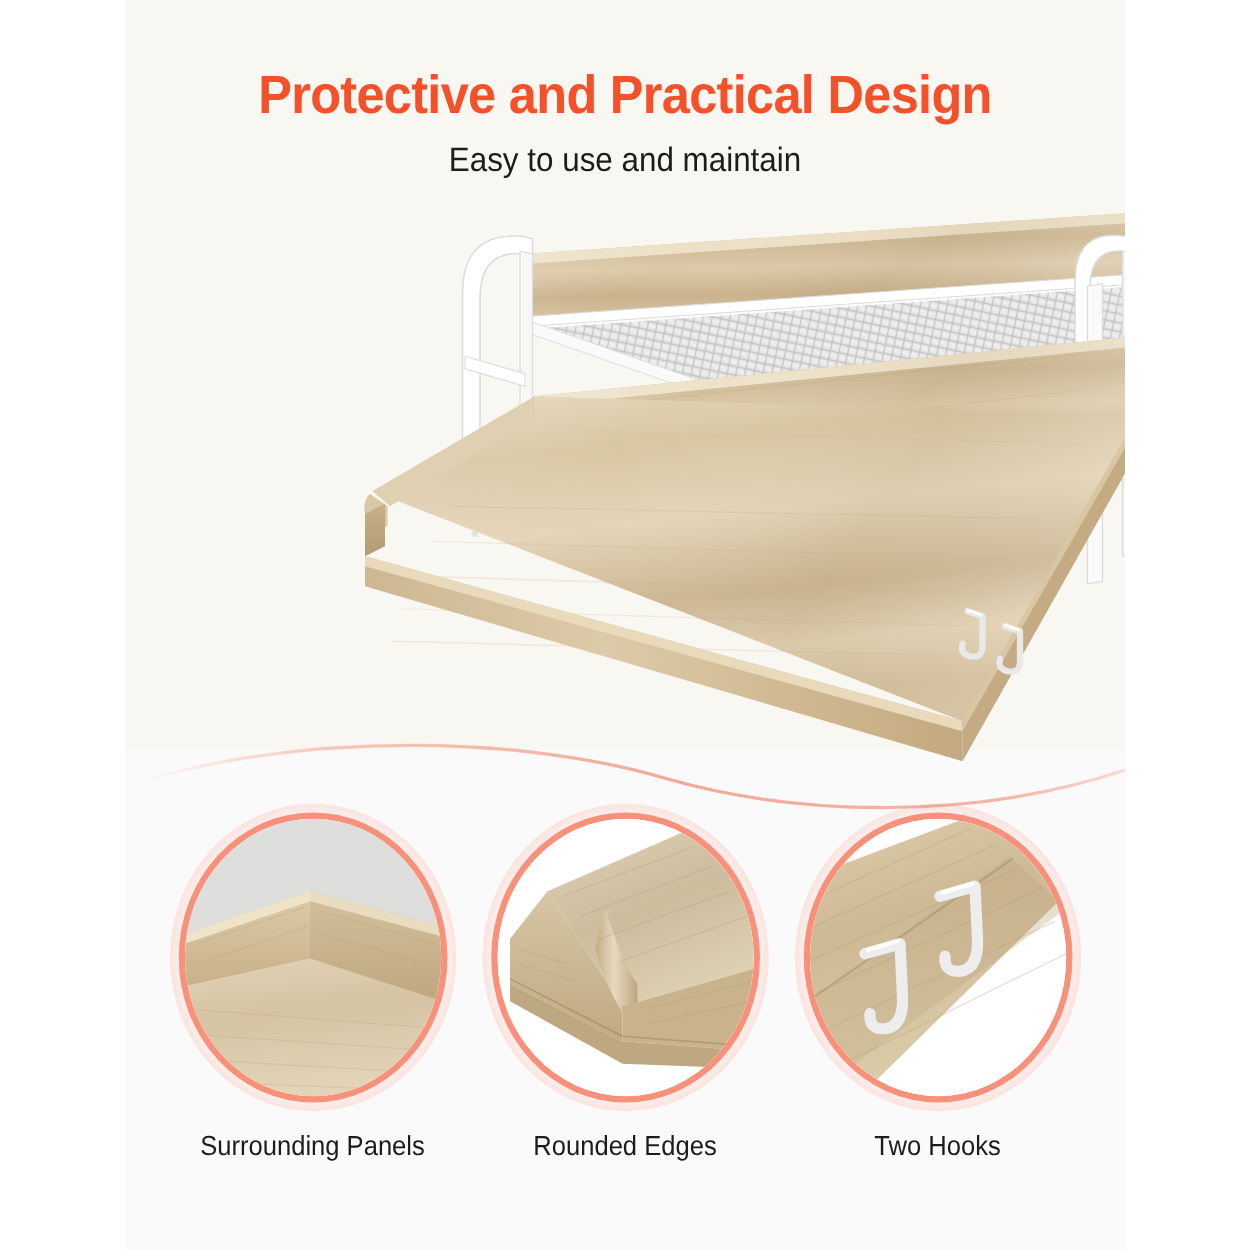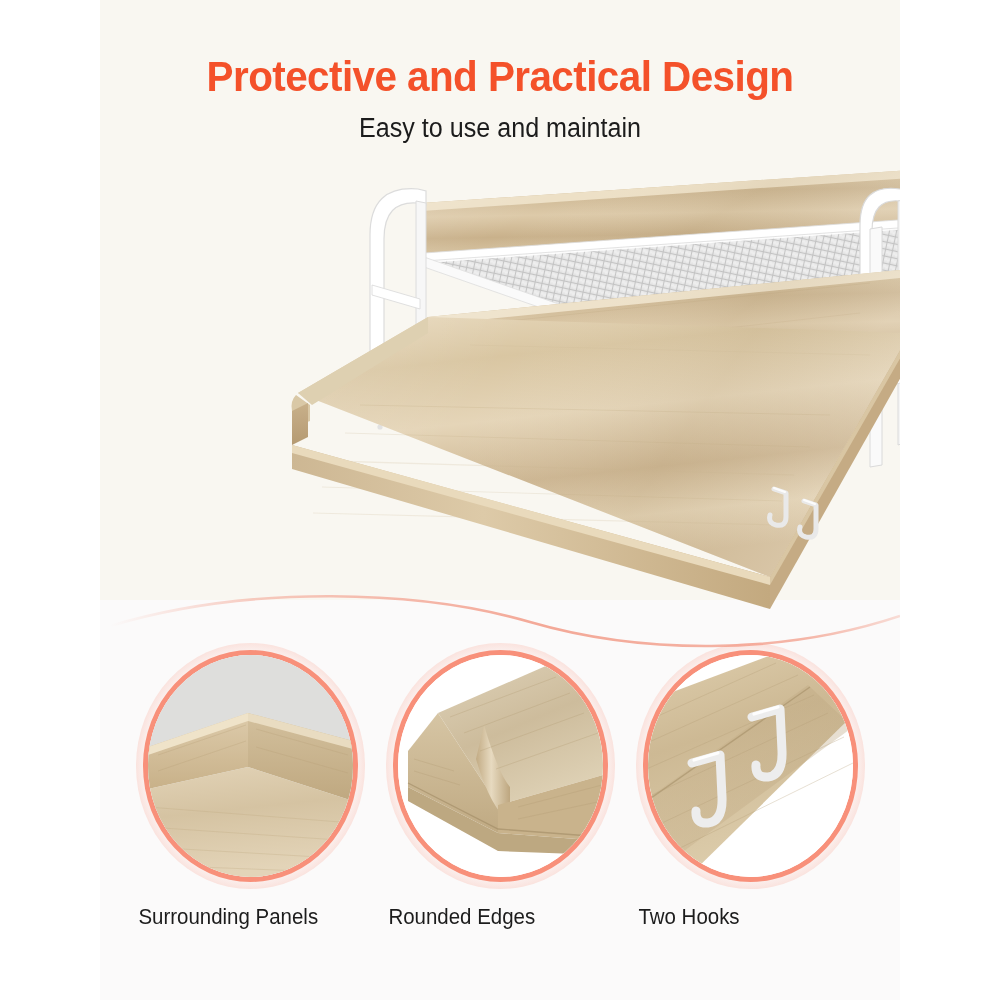--- a/index.html
+++ b/index.html
@@ -77,21 +77,21 @@
 
   
   .features {
     position: absolute; left: 0; top: 650px;
     width: 800px; height: 300px;
   }
   .feature {
     position: absolute;
     top: 0;
     width: 240px;
-    text-align: left;
+    text-align: center;
   }
   .feature.f0 { left: 30px; }
   .feature.f1 { left: 280px; }
   .feature.f2 { left: 530px; }
 
   .circle-wrap {
     position: relative;
     width: 215px; height: 232px;
     margin: 0 auto;
   }

